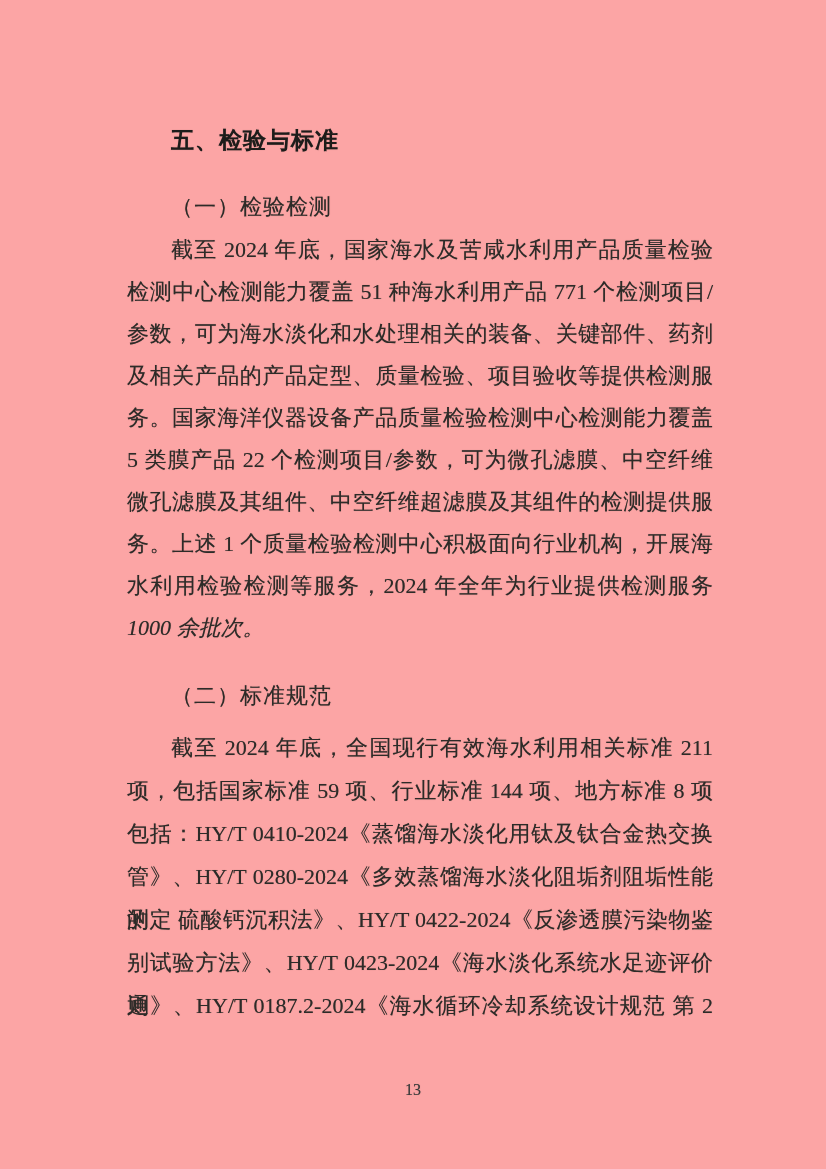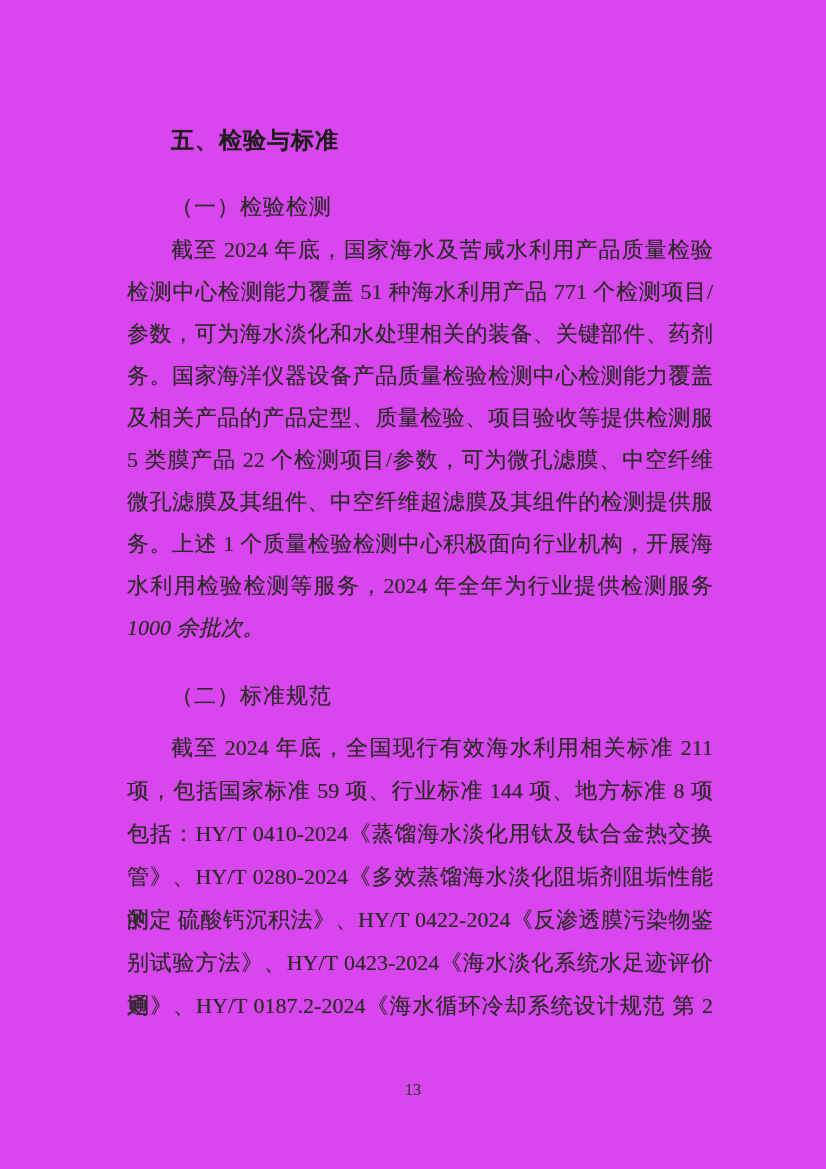--- a/index.html
+++ b/index.html
@@ -4,21 +4,21 @@
 <style>
   html, body {
     margin: 0;
     padding: 0;
     background: #ffffff;
   }
   .page {
     position: relative;
     width: 826px;
     height: 1169px;
-    background: #d946ef;
+    background: #fca5a5;
     font-family: "Liberation Serif", "DejaVu Serif", serif;
     color: #2d2b28;
     overflow: hidden;
     text-shadow: 0 0 0.7px rgba(50, 48, 45, 0.55);
   }
   .h1 {
     position: absolute;
     left: 127px;
     top: 123px;
     width: 586px;
@@ -79,22 +79,22 @@
 <div class="page">
 
   <div class="h1">五、检验与标准</div>
 
   <div class="sub" id="sub1">（一）检验检测</div>
 
   <div class="para" id="para1">
     <div class="line indent">截至 2024 年底，国家海水及苦咸水利用产品质量检验</div>
     <div class="line">检测中心检测能力覆盖 51 种海水利用产品 771 个检测项目/</div>
     <div class="line">参数，可为海水淡化和水处理相关的装备、关键部件、药剂</div>
+    <div class="line">及相关产品的产品定型、质量检验、项目验收等提供检测服</div>
     <div class="line">务。国家海洋仪器设备产品质量检验检测中心检测能力覆盖</div>
-    <div class="line">及相关产品的产品定型、质量检验、项目验收等提供检测服</div>
     <div class="line">5 类膜产品 22 个检测项目/参数，可为微孔滤膜、中空纤维</div>
     <div class="line">微孔滤膜及其组件、中空纤维超滤膜及其组件的检测提供服</div>
     <div class="line">务。上述 1 个质量检验检测中心积极面向行业机构，开展海</div>
     <div class="line">水利用检验检测等服务，2024 年全年为行业提供检测服务</div>
     <div class="line end">1000 余批次。</div>
   </div>
 
   <div class="sub" id="sub2">（二）标准规范</div>
 
   <div class="para" id="para2">

